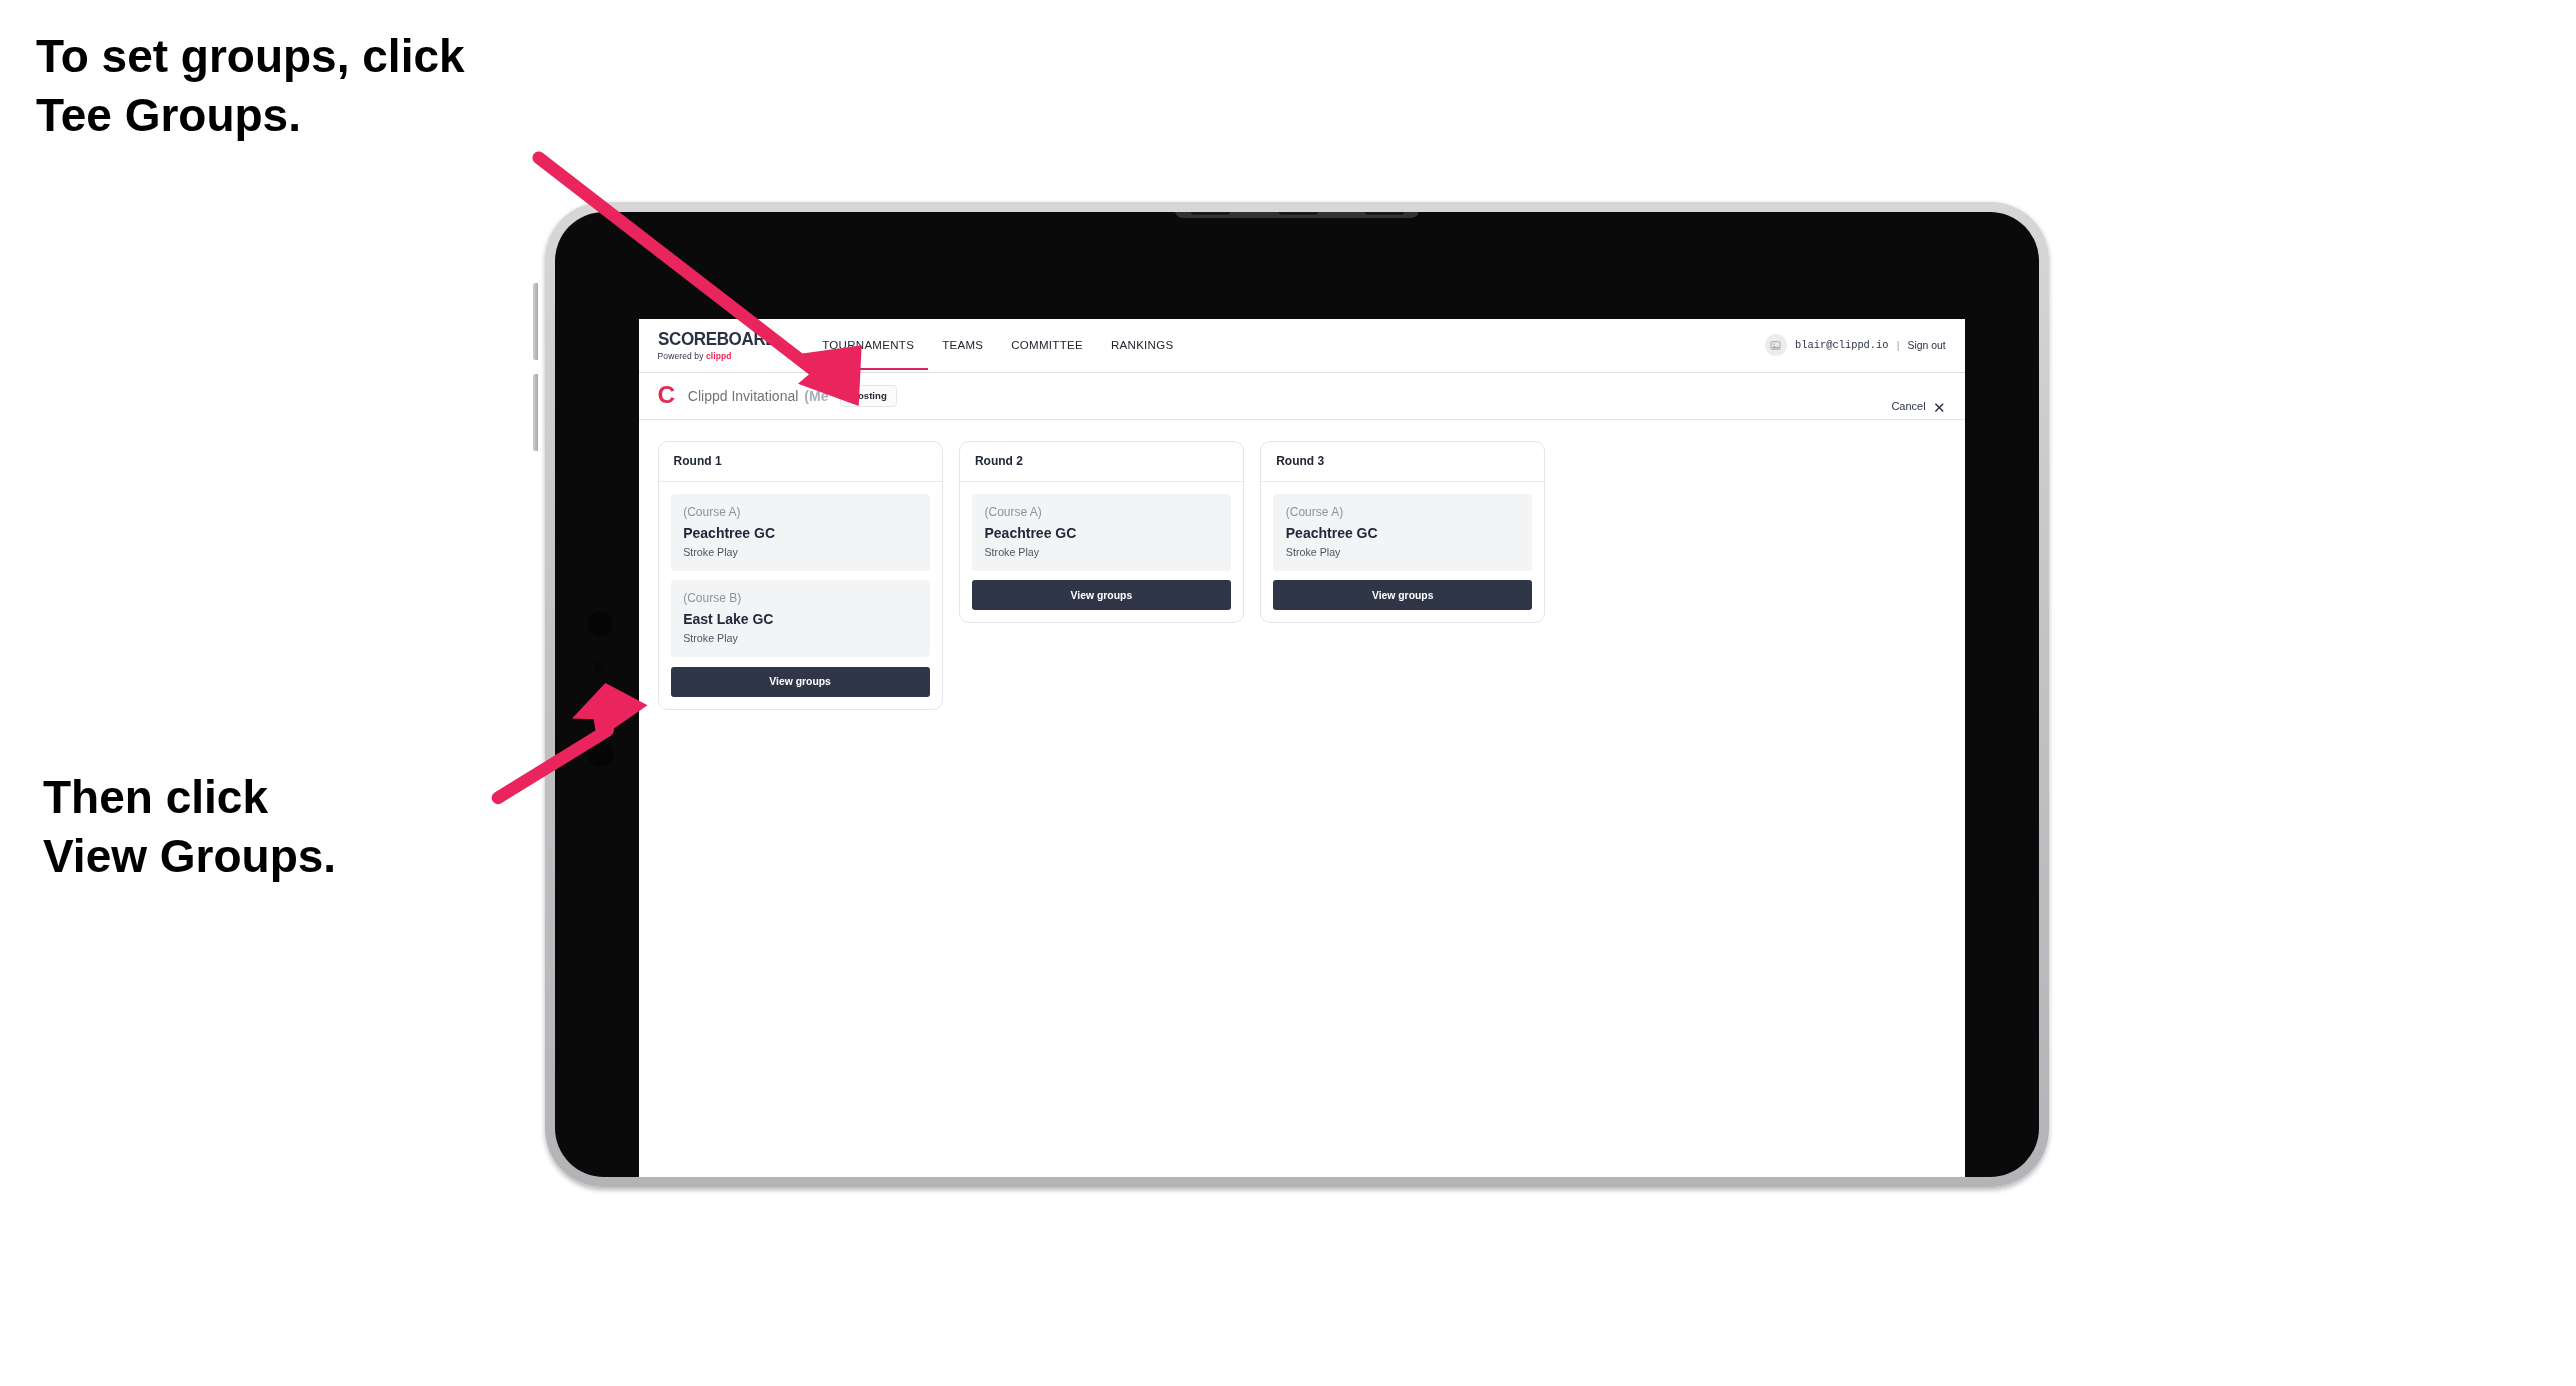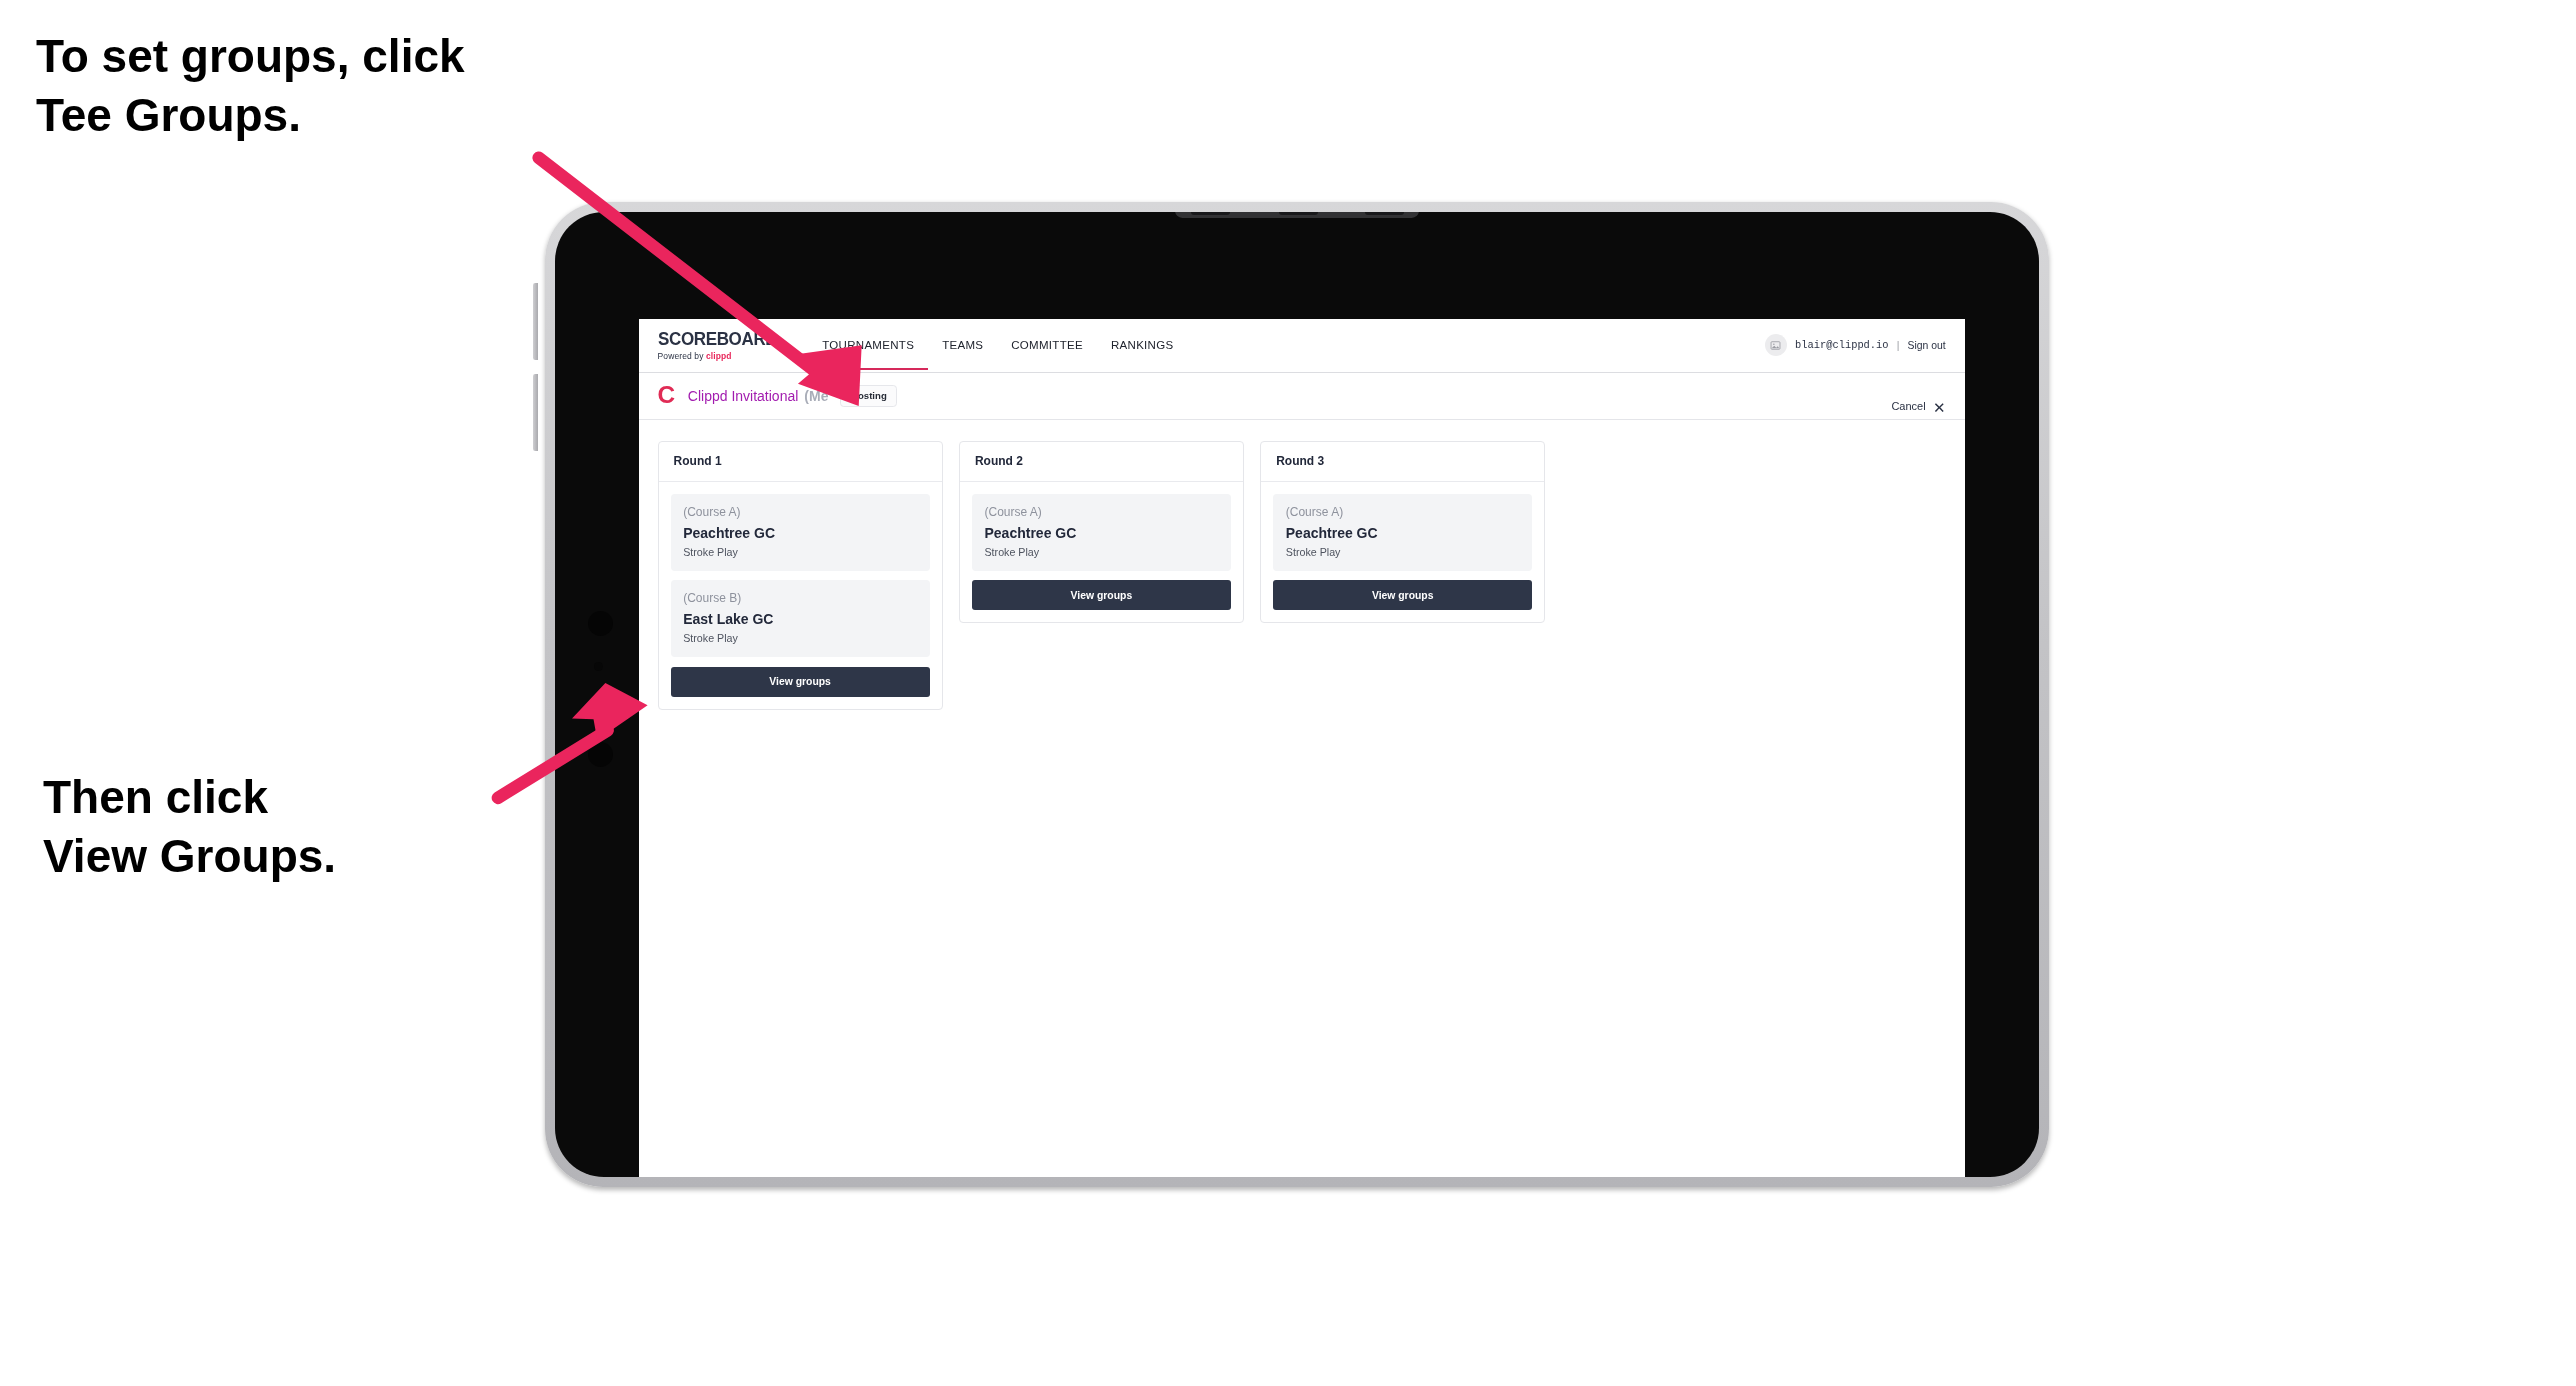--- a/index.html
+++ b/index.html
@@ -210,21 +210,21 @@
   #tlogo {
     font-size: 24.4px;
     font-weight: 700;
     color: #e02b55;
     line-height: 1;
     margin-right: 12.6px;
     font-family: "Liberation Sans", sans-serif;
   }
   #tname {
     font-size: 14px;
-    color: #a21caf;
+    color: #737373;
     font-weight: 400;
   }
   #tsub {
     font-size: 14px;
     color: #a9adb8;
     margin-left: 6px;
     font-weight: 700;
   }
   #hosting-badge {
     margin-left: 12px;
@@ -275,21 +275,21 @@
   #content {
     padding: 21px 19px;
     display: flex;
     gap: 16.3px;
     align-items: flex-start;
     background: #ffffff;
   }
   .round-card {
     width: 283px;
     border: 0.7px solid #e5e6ea;
-    border-radius: 4px;
+    border-radius: 10px;
     background: #ffffff;
     overflow: hidden;
   }
   .round-head {
     padding: 12.6px 15px;
     border-bottom: 0.7px solid #e9eaee;
     font-size: 12px;
     font-weight: 700;
     color: #22283a;
   }

